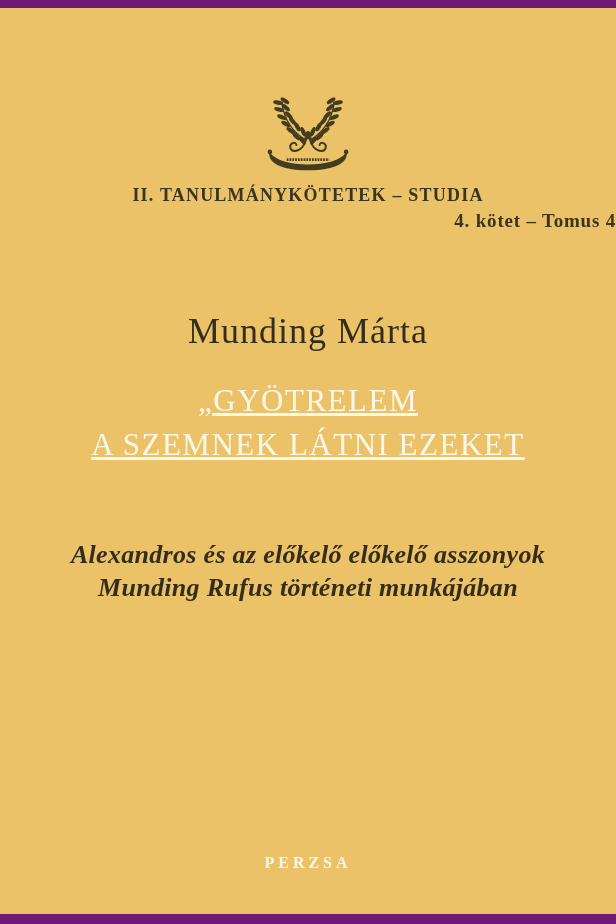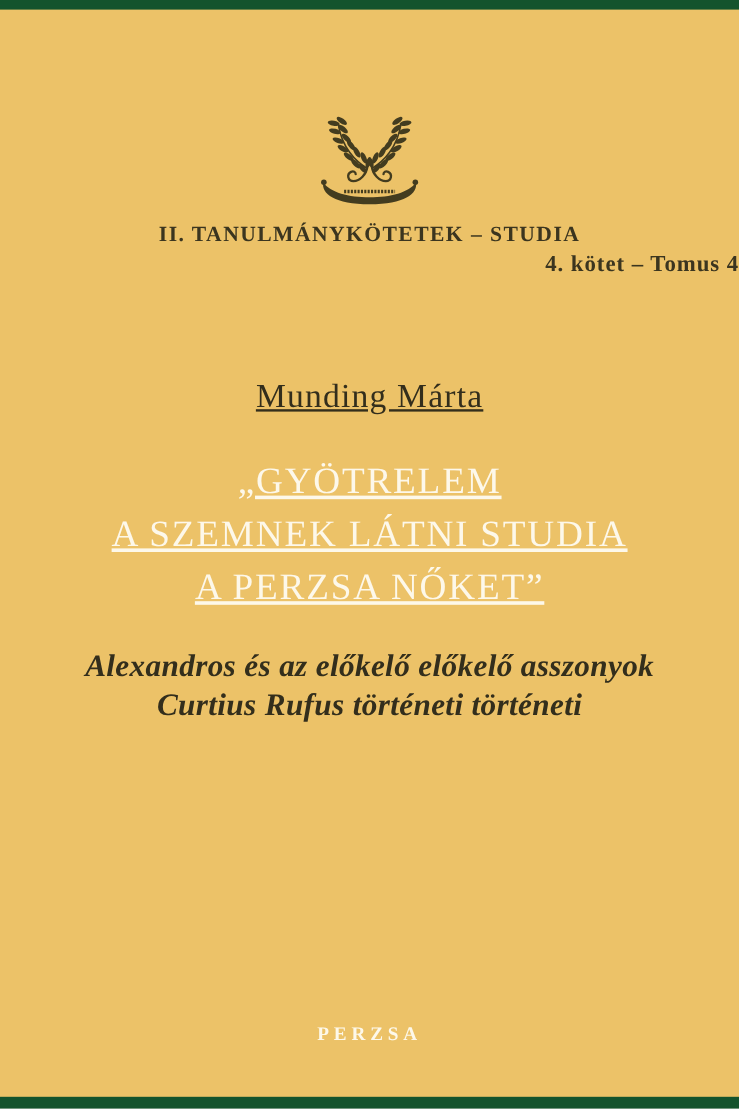--- a/index.html
+++ b/index.html
@@ -5,21 +5,21 @@
   html, body {
     margin: 0;
     padding: 0;
     background: #ffffff;
     font-family: "Liberation Serif", "DejaVu Serif", serif;
   }
   .page {
     position: relative;
     width: 616px;
     height: 924px;
-    background: #14532d;
+    background: #701a75;
     overflow: hidden;
   }
   .cover {
     position: absolute;
     left: 0;
     top: 8px;
     width: 616px;
     height: 906px;
     background: var(--background, #ecc268);
   }
@@ -46,26 +46,25 @@
     top: 200px;
     font-size: 19px;
     font-weight: bold;
     letter-spacing: 0.8px;
     line-height: 26px;
     color: var(--dark_text, #3b351f);
     text-align: right;
   }
   .author {
     top: 302px;
-    font-size: 28px;
+    font-size: 36px;
     font-weight: normal;
     letter-spacing: 1px;
     line-height: 42px;
     color: var(--darker_text, #332e1c);
-    text-decoration: underline;
   }
   .title {
     top: 371px;
     font-size: 31px;
     letter-spacing: 1.5px;
     line-height: 44px;
     color: var(--light_text, #fdf8ea);
     text-decoration: underline;
   }
   .subtitle {
@@ -146,25 +145,24 @@
       </svg>
     </div>
 
     <div class="center-abs series-line1">II. TANULMÁNYKÖTETEK – STUDIA</div>
     <div class="center-abs series-line2">4. kötet – Tomus 4</div>
 
     <div class="center-abs author">Munding Márta</div>
 
     <div class="center-abs title">
       <div>„GYÖTRELEM</div>
-      <div>A SZEMNEK LÁTNI STUDIA</div>
-      <div>A PERZSA NŐKET”</div>
+      <div>A SZEMNEK LÁTNI EZEKET</div>
     </div>
 
     <div class="center-abs subtitle">
       <div>Alexandros és az előkelő előkelő asszonyok</div>
-      <div>Curtius Rufus történeti történeti</div>
+      <div>Munding Rufus történeti munkájában</div>
     </div>
 
     <div class="center-abs publisher">PERZSA</div>
 
   </div>
 </div>
 
 </body></html>

